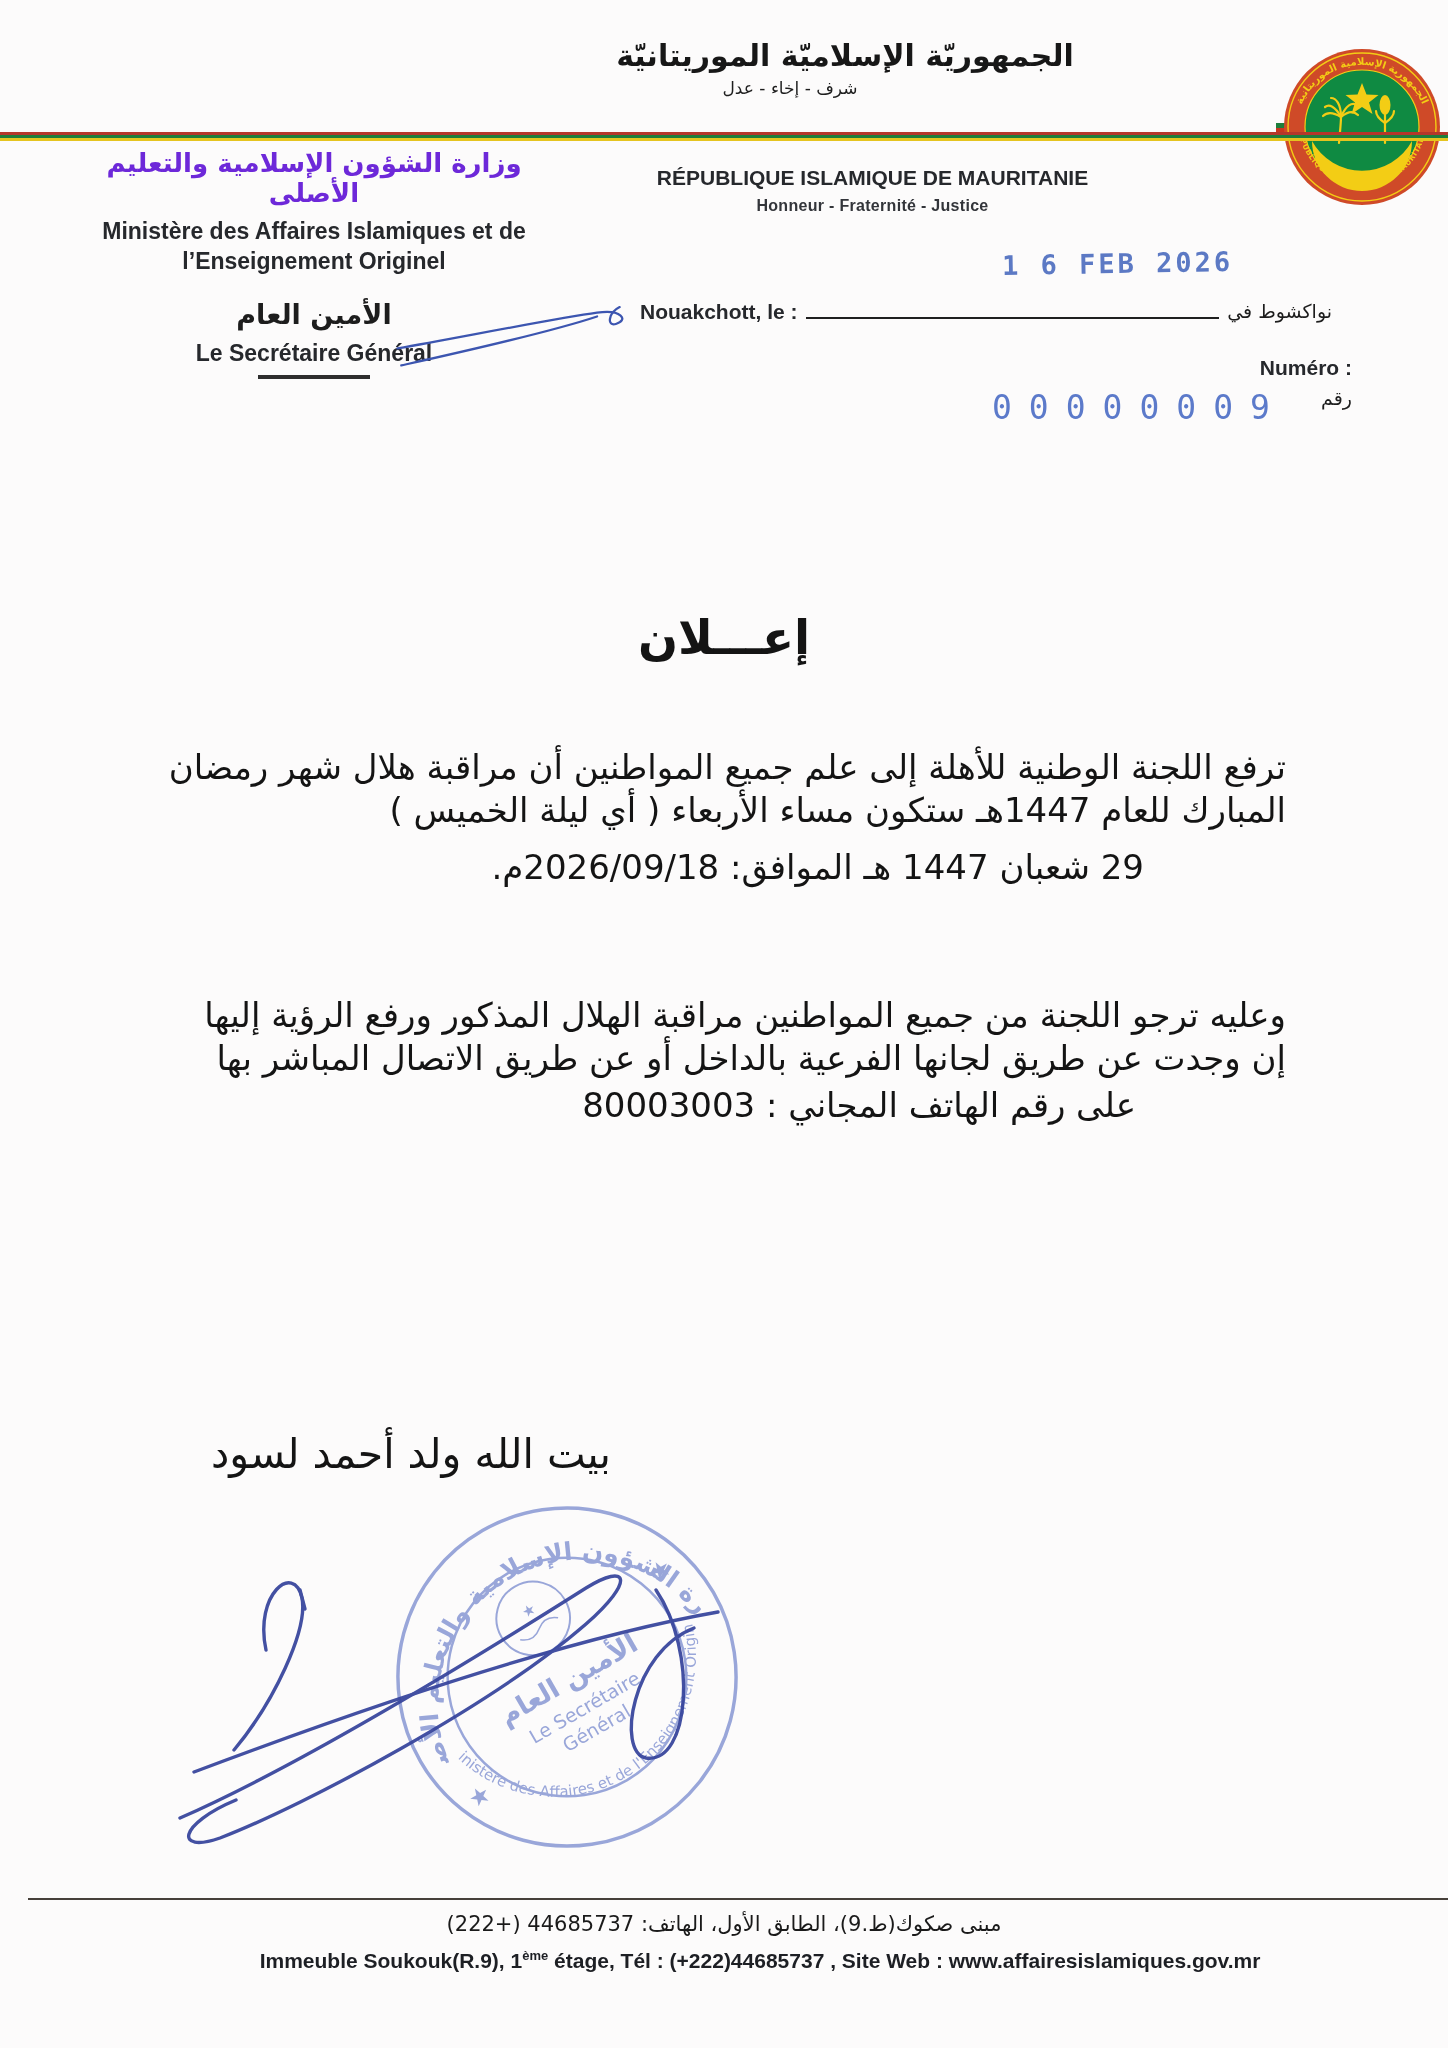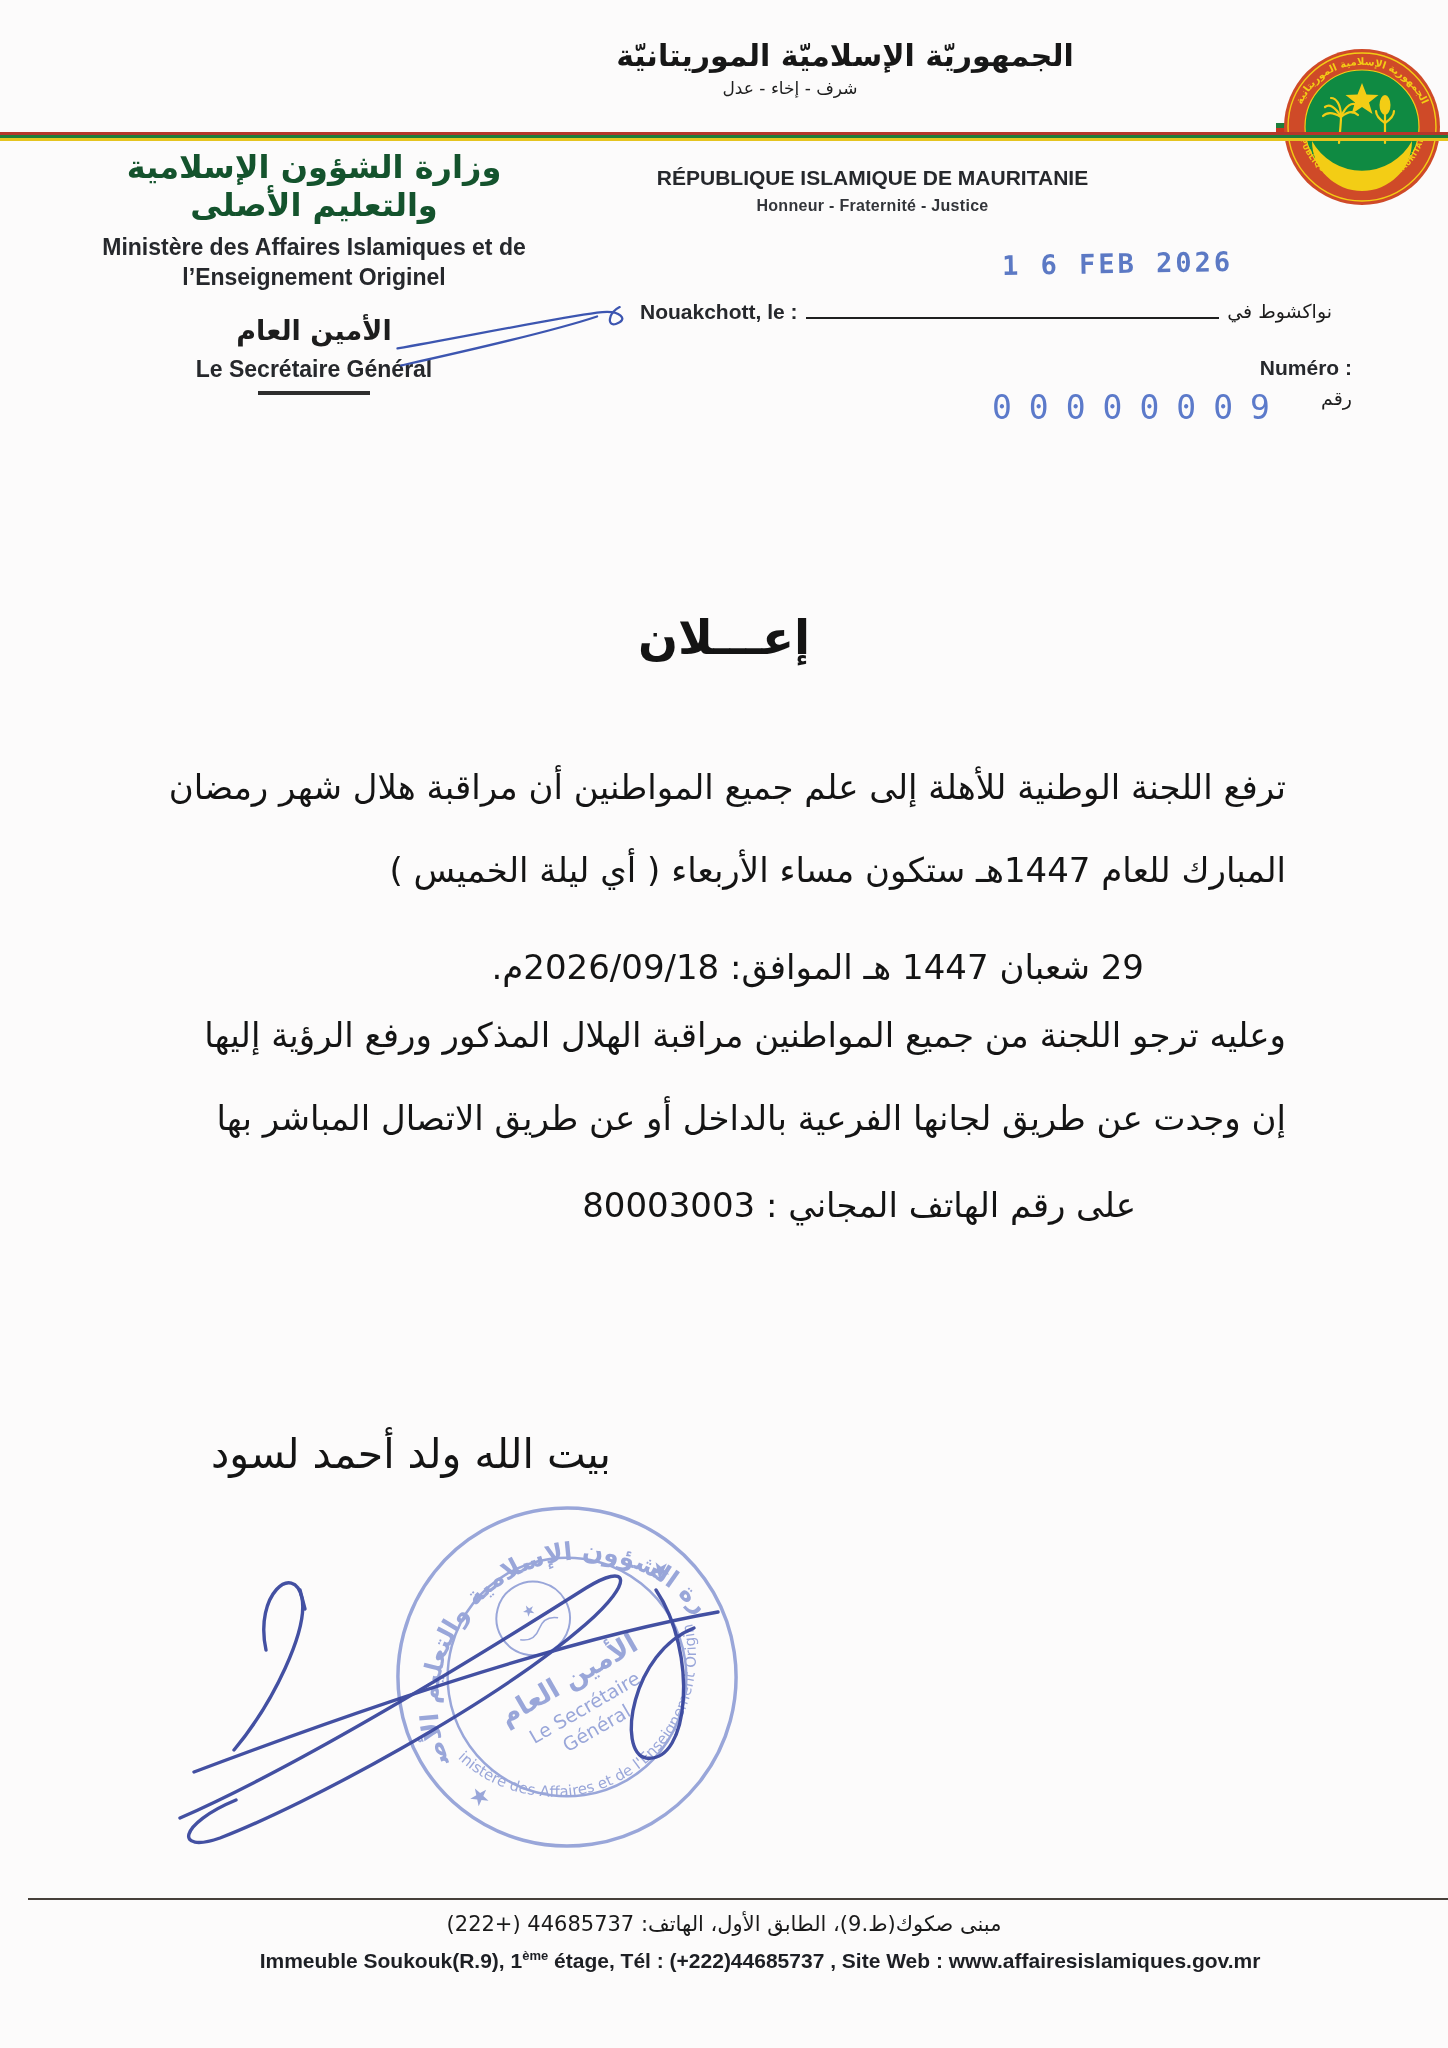--- a/index.html
+++ b/index.html
@@ -16,21 +16,21 @@
   
   .top-title{left:605px;top:38px;width:480px;font-size:30px;font-weight:bold;color:#171717;}
   .top-motto{left:600px;top:78px;width:380px;font-size:17px;color:#1d1d1d;}
 
   
   .stripe{left:0;top:132px;width:1448px;height:9px;
     background:linear-gradient(#b5372b 0 33%,#1e7e3c 33% 67%,#e5c41f 67% 100%);}
 
   
   .hdr-left{left:88px;top:148px;width:452px;}
-  .hdr-left .ministry-ar{font-size:32px;font-weight:bold;color:#14532d;}
+  .hdr-left .ministry-ar{font-size:26px;font-weight:bold;color:#6d28d9;}
   .hdr-left .ministry-fr{font-size:23px;font-weight:bold;line-height:1.32;margin-top:8px;color:#26282c;}
   .hdr-left .role-ar{font-size:27px;font-weight:bold;margin-top:22px;}
   .hdr-left .role-fr{font-size:23px;font-weight:bold;margin-top:10px;color:#26282c;}
   .hdr-left .underline{width:112px;height:4px;background:#2e2e2e;margin:8px auto 0;}
 
   
   .hdr-right{left:600px;top:166px;width:545px;}
   .republic{font-size:21px;font-weight:bold;color:#26282c;}
   .motto-fr{font-size:16px;font-weight:bold;color:#33353a;margin-top:7px;letter-spacing:.3px;}
 
@@ -41,21 +41,21 @@
 
   .field-row{display:flex;align-items:flex-end;}
   .field-row .lbl-fr{font-size:21px;font-weight:bold;white-space:nowrap;color:#26282c;}
   .field-row .line{flex:1;border-bottom:2px solid #1f1f1f;margin:0 8px 5px 8px;height:1px;}
   .field-row .lbl-ar{font-size:19px;padding-bottom:2px;white-space:nowrap;}
   .row-date{left:640px;top:300px;width:692px;}
   .row-numero{left:640px;top:356px;width:712px;flex-direction:column;}
 
   
   .heading{left:0;top:610px;width:1448px;font-size:47px;font-weight:bold;color:#141414;}
-  .para{left:160px;width:1126px;text-align:right;font-size:34px;color:#141414;line-height:83px;}
+  .para{left:160px;width:1126px;text-align:right;font-size:34px;color:#141414;line-height:43px;}
   .p1{top:746px;}
   .p2{top:994px;}
   .indent-line{display:block;margin-right:142px;margin-top:14px;}
   .p2 .indent-line{margin-top:4px;margin-right:150px;}
 
   .signer{left:185px;top:1430px;width:452px;font-size:41px;color:#141414;text-align:center;}
 
   
   .foot-rule{left:28px;top:1898px;width:1420px;height:2px;background:#46403a;}
   .foot-ar{left:0;top:1912px;width:1448px;font-size:21px;color:#1a1a1a;}

